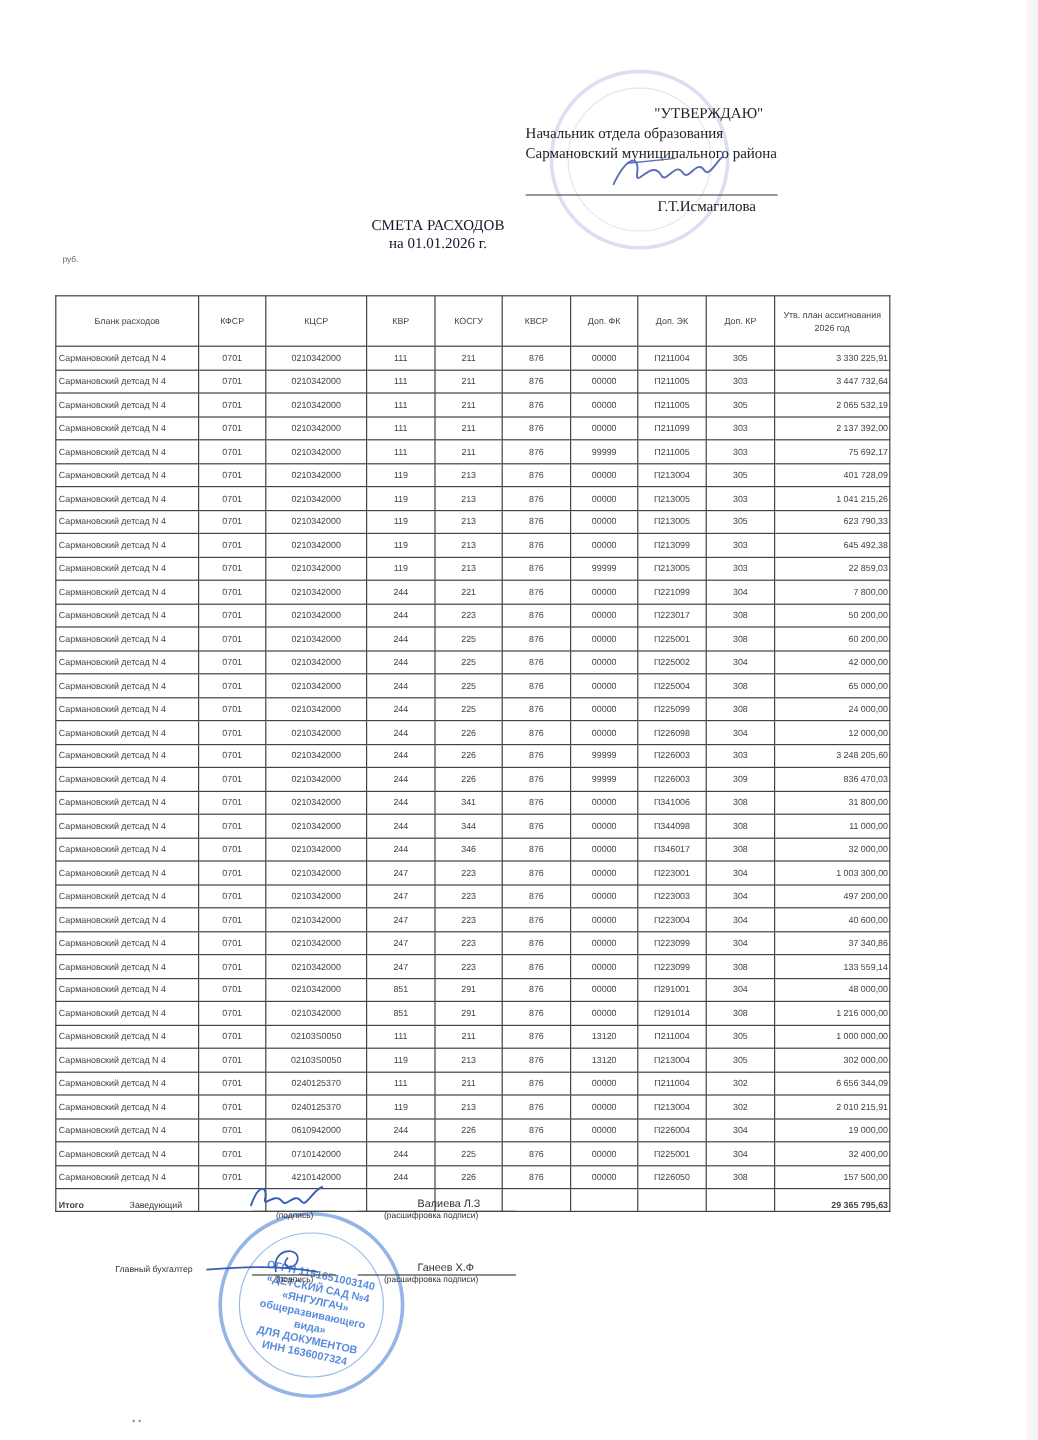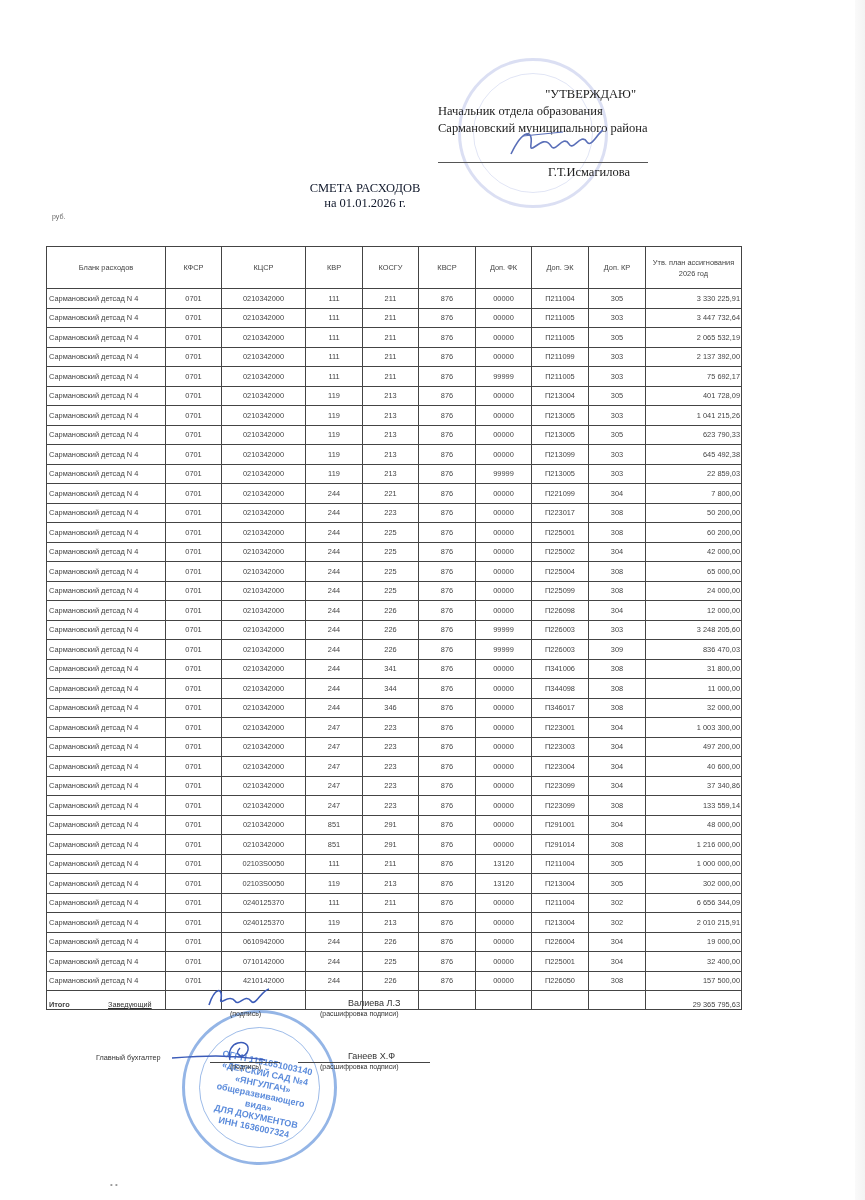--- a/index.html
+++ b/index.html
@@ -30,21 +30,21 @@
     position: absolute; left: 46px; top: 219px; width: 695px; border-collapse: collapse;
     font-size: 7.4px; color: #444; table-layout: fixed; margin-top: 27px;
   }
   table.smeta th, table.smeta td { border: 1px solid #444; padding: 0 2px; height: 18.5px; white-space: nowrap; overflow: hidden; }
   table.smeta th { font-weight: normal; height: 41px; text-align: center; line-height: 11px; white-space: normal; }
   table.smeta td { text-align: center; }
   table.smeta td.name { text-align: left; padding-left: 2px; }
   table.smeta td.sum { text-align: right; padding-right: 1px; }
   table.smeta tr.total td { height: 18px; vertical-align: bottom; }
   table.smeta tr.total td.name { font-weight: bold; }
-  table.smeta tr.total td.sum { font-weight: normal; }
+  table.smeta tr.total td.sum { font-weight: bold; }
   .sig { position: absolute; font-size: 7.3px; color: #333; }
   .sig .role { position: absolute; white-space: nowrap; }
   .sig .line { position: absolute; border-top: 1px solid #444; }
   .sig .caption { position: absolute; font-size: 7px; white-space: nowrap; }
   .sig .person { position: absolute; font-size: 9px; white-space: nowrap; padding-left: 42px; }
   .stamp-bottom {
     position: absolute; left: 182px; top: 1010px; width: 155px; height: 155px; border-radius: 50%;
     border: 3px solid rgba(60,120,210,0.55); box-sizing: border-box; pointer-events: none;
   }
   .stamp-bottom::before { content: ""; position: absolute; inset: 14px; border-radius: 50%; border: 1.5px solid rgba(60,120,210,0.5); }
@@ -563,21 +563,21 @@
     <div>«ДЕТСКИЙ САД №4</div>
     <div>«ЯНГУЛГАЧ»</div>
     <div>общеразвивающего</div>
     <div>вида»</div>
     <div>ДЛЯ ДОКУМЕНТОВ</div>
     <div>ИНН 1636007324</div>
   </div>
 </div>
 
 <div class="sig" style="left:0;top:0;">
-  <div class="role" style="left:108px;top:1000px;text-decoration:underline;">Заведующий</div>
+  <div class="role" style="left:108px;top:1000px;">Заведующий</div>
   <svg style="position:absolute;left:205px;top:985px;width:70px;height:25px;" viewBox="0 0 70 25">
     <path d="M4 20 C10 2, 18 2, 16 14 C14 22, 24 8, 30 16 C34 22, 40 8, 46 16 C50 22, 56 6, 64 4" fill="none" stroke="#3b5bb8" stroke-width="1.6"></path>
   </svg>
   <div class="line" style="left:210px;top:1009px;width:70px;"></div>
   <div class="caption" style="left:230px;top:1010px;">(подпись)</div>
   <div class="person" style="left:306px;top:998px;">Валиева Л.З</div>
   <div class="line" style="left:298px;top:1009px;width:132px;"></div>
   <div class="caption" style="left:320px;top:1010px;">(расшифровка подписи)</div>
 
   <div class="role" style="left:96px;top:1053px;">Главный бухгалтер</div>

